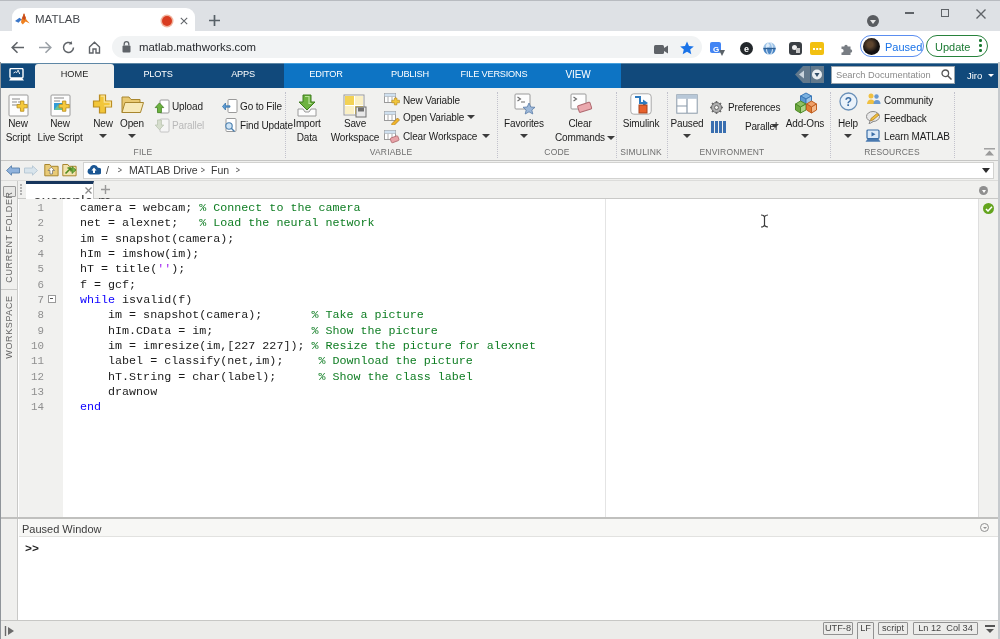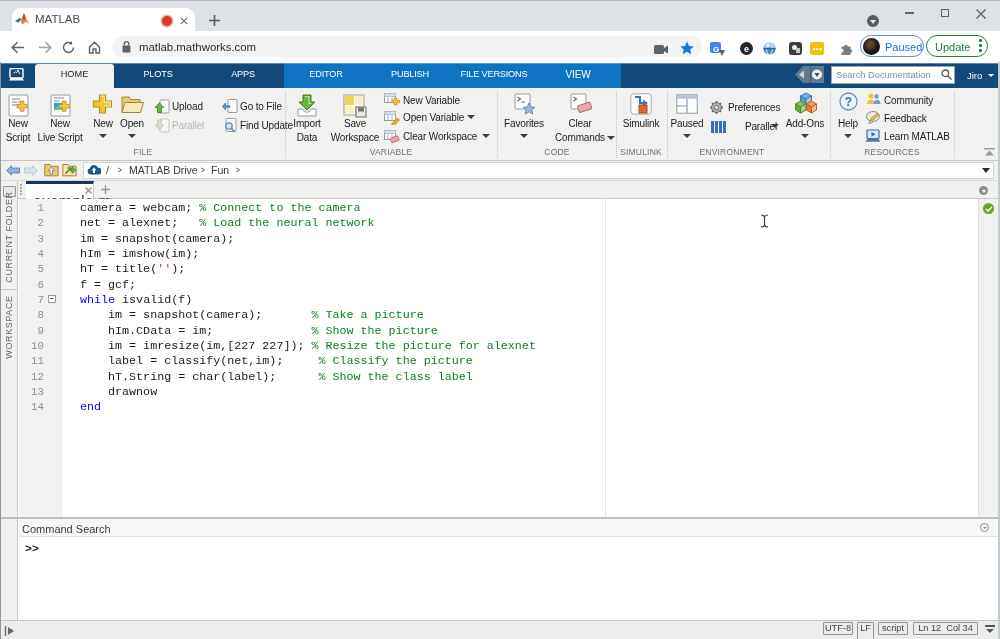--- a/index.html
+++ b/index.html
@@ -469,34 +469,34 @@
 <pre class="a" id="code" style="left:80px;top:201px;font-size:11.7px;font-weight:normal;line-height:15.33px;color:#1a1a1a">camera = webcam; <span class="c">% Connect to the camera</span>
 net = alexnet;   <span class="c">% Load the neural network</span>
 im = snapshot(camera);
 hIm = imshow(im);
 hT = title(<span class="s">''</span>);
 f = gcf;
 <span class="k">while</span> isvalid(f)
     im = snapshot(camera);       <span class="c">% Take a picture</span>
     hIm.CData = im;              <span class="c">% Show the picture</span>
     im = imresize(im,[227 227]); <span class="c">% Resize the picture for alexnet</span>
-    label = classify(net,im);     <span class="c">% Classify the picture</span>
+    label = classify(net,im);     <span class="c">% Download the picture</span>
     hT.String = char(label);      <span class="c">% Show the class label</span>
     drawnow
 <span class="k">end</span></pre>
 
 <svg class="a" style="left:759px;top:214px" width="11" height="14" viewBox="0 0 11 14">
  <path d="M2 1 c1.5 0 2.5 0.5 3.5 1.5 c1 -1 2 -1.5 3.5 -1.5 M2 13 c1.5 0 2.5 -0.5 3.5 -1.5 c1 1 2 1.5 3.5 1.5 M5.5 2.5 V11.5" stroke="#3a3a3a" stroke-width="1.2" fill="none"></path>
 </svg>
 </div>
 
 <div class="a" style="left:0;top:517px;width:1000px;height:2px;background:#c0c0be"></div>
 <div class="a" style="left:19px;top:519px;width:981px;height:18px;background:#f7f7f5;border-bottom:1px solid #e2e2e0;box-sizing:border-box"></div>
 <div class="a" style="left:0;top:519px;width:18px;height:102px;background:#f0f0ee;border-right:1px solid #c9c9c7;box-sizing:border-box"></div>
-<div class="a" style="left:22px;top:523px;font-size:11px;color:#3c3c3c">Command Search</div>
+<div class="a" style="left:22px;top:523px;font-size:11px;color:#3c3c3c">Paused Window</div>
 <div class="a" style="left:980px;top:523px;width:9px;height:9px;border:1.8px solid #909090;border-radius:50%;box-sizing:border-box"></div>
 <div class="a" style="left:982.5px;top:526.5px;width:0;height:0;border-left:2px solid transparent;border-right:2px solid transparent;border-top:2.5px solid #909090"></div>
 <div class="a" style="left:19px;top:537px;width:981px;height:84px;background:#fff"></div>
 <pre class="a" style="left:25px;top:542px;font-size:11.7px;font-weight:bold;color:#222">&gt;&gt;</pre>
 
 <div class="a" style="left:0;top:620px;width:1000px;height:19px;background:#ececea;border-top:1px solid #c7c7c5;box-sizing:border-box"></div>
 <div id="statusbar">
 <svg class="a" style="left:4px;top:626px" width="10" height="10" viewBox="0 0 10 10">
       <path d="M1.5 0 V10" stroke="#6a6a6a" stroke-width="1.4"></path>
       <path d="M4 1 L10 5 L4 9 Z" fill="#6a6a6a"></path>

